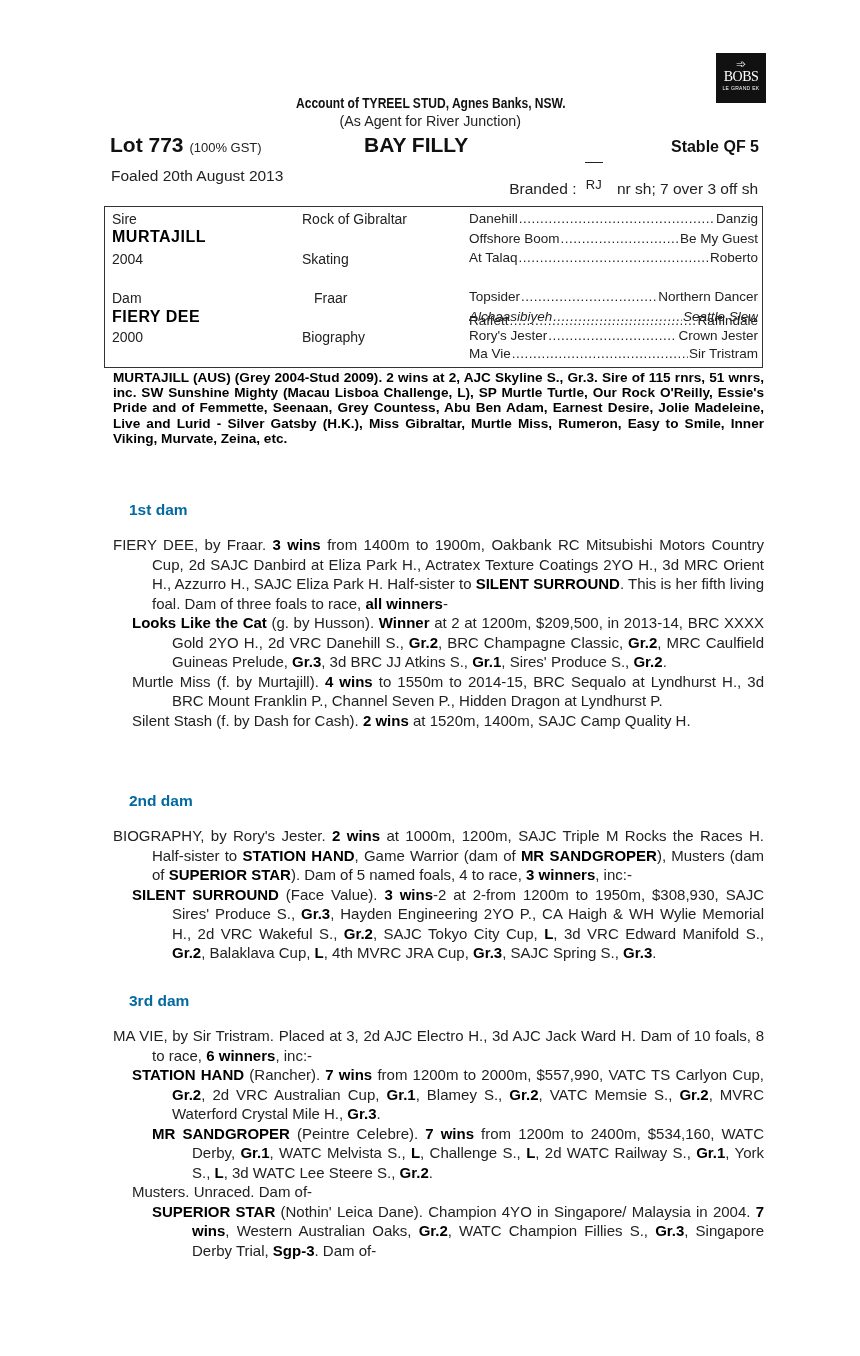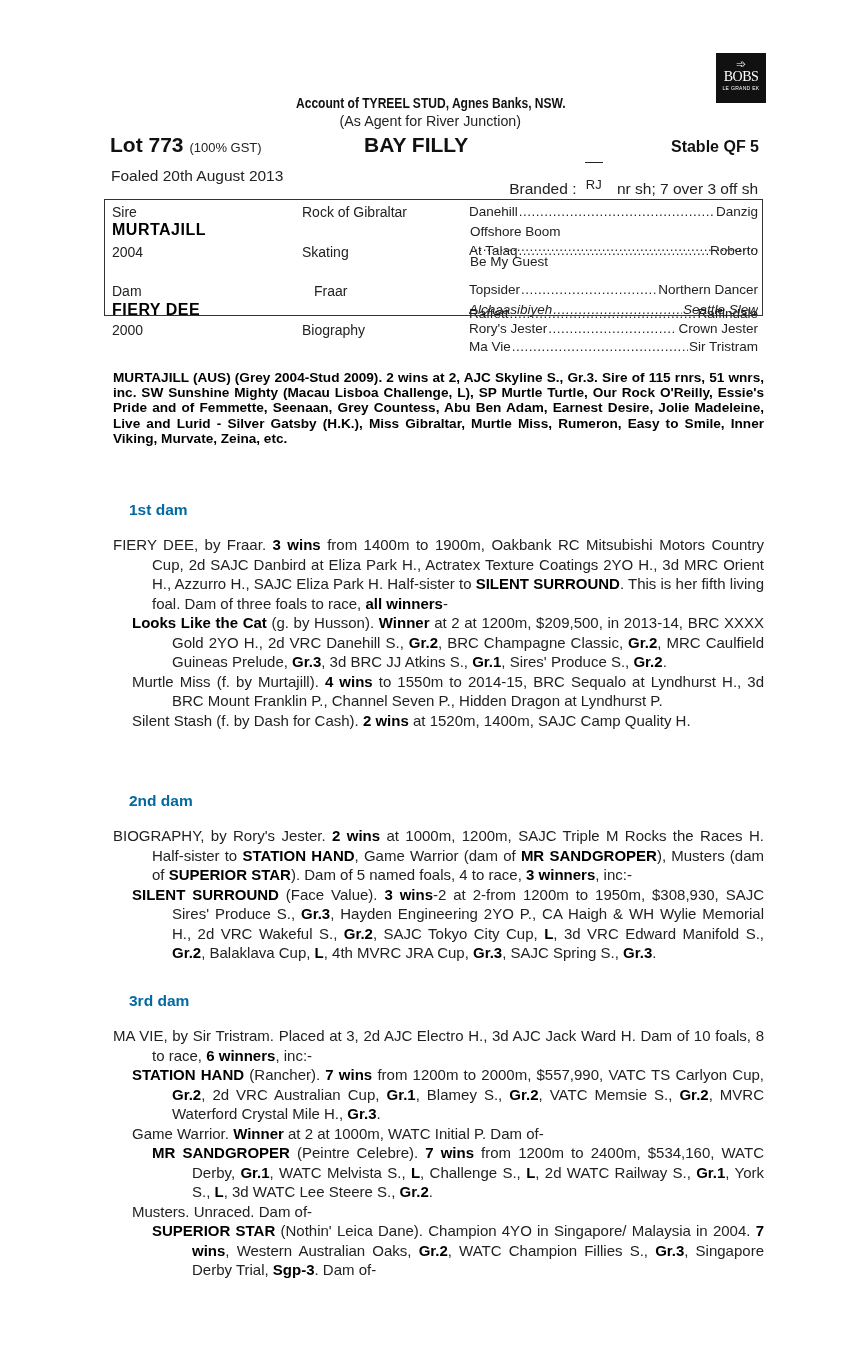--- a/index.html
+++ b/index.html
@@ -20,21 +20,21 @@
   .lot { position: absolute; left: 110px; top: 133px; font-size: 21px; font-weight: 900; }
   .lot .gst { font-size: 13px; font-weight: normal; color: #222; }
   .sex { position: absolute; left: 364px; top: 133px; font-size: 21px; font-weight: 900; }
   .stable { position: absolute; right: 101px; top: 138px; font-size: 16px; font-weight: 900; }
 
   .foaled { position: absolute; left: 111px; top: 167px; font-size: 15.5px; color: #222; }
   .branded { position: absolute; right: 102px; top: 167px; font-size: 15.5px; color: #222; }
   .brandmark { display: inline-block; position: relative; top: -5px; margin: 0 10px 0 4px; font-size: 13px;
                border-top: 1px solid #222; line-height: 12px; padding: 16px 1px; }
 
-  .ped { position: absolute; left: 104px; top: 199px; width: 659px; height: 117px;
+  .ped { position: absolute; left: 104px; top: 206px; width: 659px; height: 162px;
          border: 1.5px solid #333; box-sizing: border-box; }
   .ped .cell { position: absolute; font-size: 14px; color: #222; white-space: nowrap; }
   .ped .bold { font-weight: 900; font-size: 16px; color: #000; letter-spacing: 0.5px; }
   .ped .row { position: absolute; left: 364px; width: 289px; font-size: 13.5px; color: #222;
               display: flex; align-items: baseline; white-space: nowrap; overflow: hidden; }
   .ped .row .dots { flex: 1; overflow: hidden; margin: 0 1px; }
   .ped .row .dots::before { content: "......................................................................................................................"; letter-spacing: 0.5px; }
 
   .sire-summary { position: absolute; left: 113px; top: 370px; width: 651px; font-size: 13.6px;
                   font-weight: 900; line-height: 15.2px; text-align: justify; color: #000;
@@ -88,21 +88,21 @@
     <div class="cell bold" style="left:7px; top:101px;">FIERY DEE</div>
     <div class="cell" style="left:7px; top:122px;">2000</div>
     <div class="cell" style="left:197px; top:83px;margin-left:12px;">Fraar</div>
     <div class="cell" style="left:197px; top:122px;">Biography</div>
 
     <div class="row" style="top:4px;">
         <span>Danehill</span>
         <span class="dots"></span>
         <span>Danzig</span>
       </div>
-    <div class="row" style="top:24px;flex-direction:column;">
+    <div class="row" style="top:24px;">
         <span>Offshore Boom</span>
         <span class="dots"></span>
         <span>Be My Guest</span>
       </div>
     <div class="row" style="top:43px;">
         <span>At Talaq</span>
         <span class="dots"></span>
         <span>Roberto</span>
       </div>
     <div class="row" style="top:62px;margin-top:44px;">
@@ -150,20 +150,19 @@
         <p class="p lvl0"><span>BIOGRAPHY, by Rory's Jester. </span><b>2 wins</b><span> at 1000m, 1200m, SAJC Triple M Rocks the Races H. Half-sister to </span><b>STATION HAND</b><span>, Game Warrior (dam of </span><b>MR SANDGROPER</b><span>), Musters (dam of </span><b>SUPERIOR STAR</b><span>). Dam of 5 named foals, 4 to race, </span><b>3 winners</b><span>, inc:-</span></p>
         <p class="p lvl1"><b>SILENT SURROUND</b><span> (Face Value). </span><b>3 wins</b><span>-2 at 2-from 1200m to 1950m, $308,930, SAJC Sires' Produce S., </span><b>Gr.3</b><span>, Hayden Engineering 2YO P., CA Haigh &amp; WH Wylie Memorial H., 2d VRC Wakeful S., </span><b>Gr.2</b><span>, SAJC Tokyo City Cup, </span><b>L</b><span>, 3d VRC Edward Manifold S., </span><b>Gr.2</b><span>, Balaklava Cup, </span><b>L</b><span>, 4th MVRC JRA Cup, </span><b>Gr.3</b><span>, SAJC Spring S., </span><b>Gr.3</b><span>.</span></p>
       </div>
   </div>
 
   <div class="section" style="top:976px;">
     <h3>3rd dam</h3>
     <div>
         <p class="p lvl0"><span>MA VIE, by Sir Tristram. Placed at 3, 2d AJC Electro H., 3d AJC Jack Ward H. Dam of 10 foals, 8 to race, </span><b>6 winners</b><span>, inc:-</span></p>
         <p class="p lvl1"><b>STATION HAND</b><span> (Rancher). </span><b>7 wins</b><span> from 1200m to 2000m, $557,990, VATC TS Carlyon Cup, </span><b>Gr.2</b><span>, 2d VRC Australian Cup, </span><b>Gr.1</b><span>, Blamey S., </span><b>Gr.2</b><span>, VATC Memsie S., </span><b>Gr.2</b><span>, MVRC Waterford Crystal Mile H., </span><b>Gr.3</b><span>.</span></p>
-        <p class="p lvl1"><span>Game Warrior. </span><b>Winner</b><span> at 2 at 1000m, WATC Initial P. Dam of-</span></p>
         <p class="p lvl2"><b>MR SANDGROPER</b><span> (Peintre Celebre). </span><b>7 wins</b><span> from 1200m to 2400m, $534,160, WATC Derby, </span><b>Gr.1</b><span>, WATC Melvista S., </span><b>L</b><span>, Challenge S., </span><b>L</b><span>, 2d WATC Railway S., </span><b>Gr.1</b><span>, York S., </span><b>L</b><span>, 3d WATC Lee Steere S., </span><b>Gr.2</b><span>.</span></p>
         <p class="p lvl1"><span>Musters. Unraced. Dam of-</span></p>
         <p class="p lvl2"><b>SUPERIOR STAR</b><span> (Nothin' Leica Dane). Champion 4YO in Singapore/ Malaysia in 2004. </span><b>7 wins</b><span>, Western Australian Oaks, </span><b>Gr.2</b><span>, WATC Champion Fillies S., </span><b>Gr.3</b><span>, Singapore Derby Trial, </span><b>Sgp-3</b><span>. Dam of-</span></p>
       </div>
   </div>
 
 </div>
 
 </body></html>

